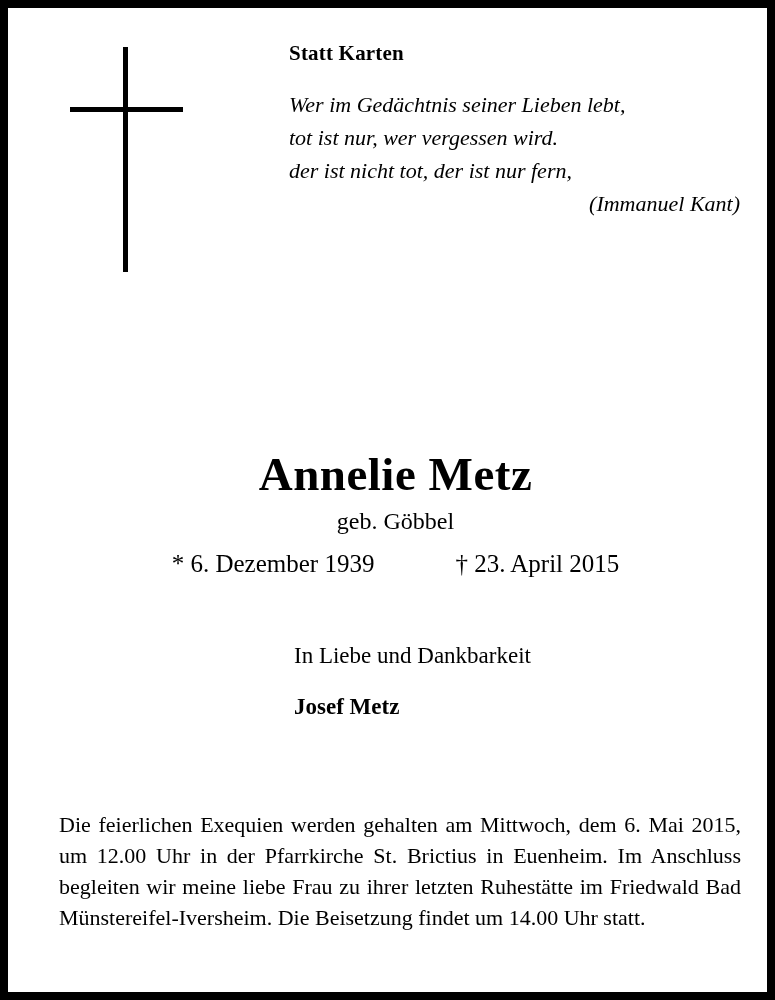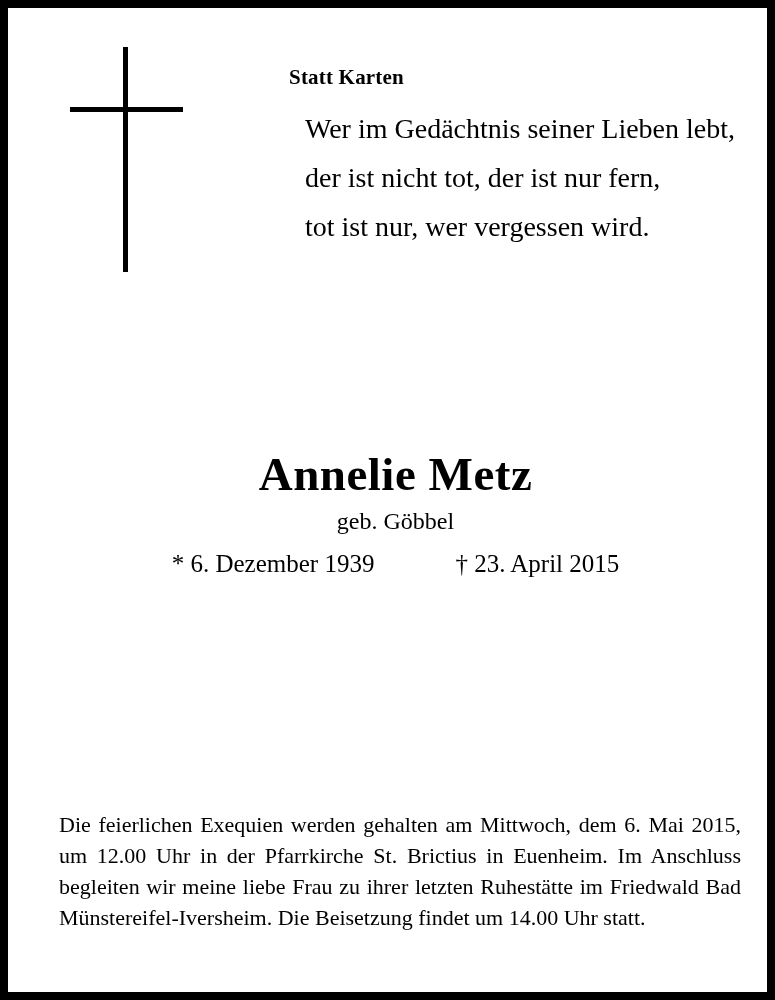--- a/index.html
+++ b/index.html
@@ -60,34 +60,35 @@
     left: 0px;
     top: 60px;
     width: 113px;
     height: 5px;
     background: #000000;
   }
 
   .quote-block {
     position: absolute;
     left: 281px;
-    top: 56px;
+    top: 32px;
     width: 460px;
   }
   .statt-karten {
     font-weight: bold;
     font-size: 21px;
     line-height: 26px;
     letter-spacing: 0.2px;
     margin: 0 0 22px 0;
   }
   .quote-line {
-    font-size: 28px;
+    font-style: italic;
+    font-size: 22px;
     line-height: 33px;
-    margin: 16px;
+    margin: 0;
     white-space: nowrap;
   }
   .quote-attrib {
     font-style: italic;
     font-size: 22px;
     line-height: 33px;
     margin: 0;
     text-align: right;
     padding-right: 9px;
   }
@@ -186,34 +187,39 @@
     <div class="top-area">
 
       <div class="cross">
         <div class="cross-vert"></div>
         <div class="cross-horiz"></div>
       </div>
 
       <div class="quote-block">
         <p class="statt-karten">Statt Karten</p>
         <p class="quote-line">Wer im Gedächtnis seiner Lieben lebt,</p>
+        <p class="quote-line">tot ist nur, wer vergessen wird.</p>
         <p class="quote-line">der ist nicht tot, der ist nur fern,</p>
-        <p class="quote-line">tot ist nur, wer vergessen wird.</p>
+        <p class="quote-attrib">(Immanuel Kant)</p>
       </div>
 
     </div>
 
 
     <div class="name-block">
       <p class="deceased-name">Annelie Metz</p>
       <p class="maiden-name">geb. Göbbel</p>
       <div class="dates-row">
         <span class="date-birth">* 6. Dezember 1939</span>
         <span class="date-death">† 23. April 2015</span>
       </div>
     </div>
 
+    <div class="mourners">
+      <p class="mourn-lead">In Liebe und Dankbarkeit</p>
+      <p class="mourn-name">Josef Metz</p>
+    </div>
 
 
     <p class="details">Die feierlichen Exequien werden gehalten am Mittwoch, dem 6. Mai 2015, um 12.00 Uhr in der Pfarrkirche St. Brictius in Euenheim. Im Anschluss begleiten wir meine liebe Frau zu ihrer letzten Ruhestätte im Friedwald Bad Münstereifel-Iversheim. Die Beisetzung findet um 14.00 Uhr statt.</p>
 
   </div>
 </div>
 
 </body></html>

